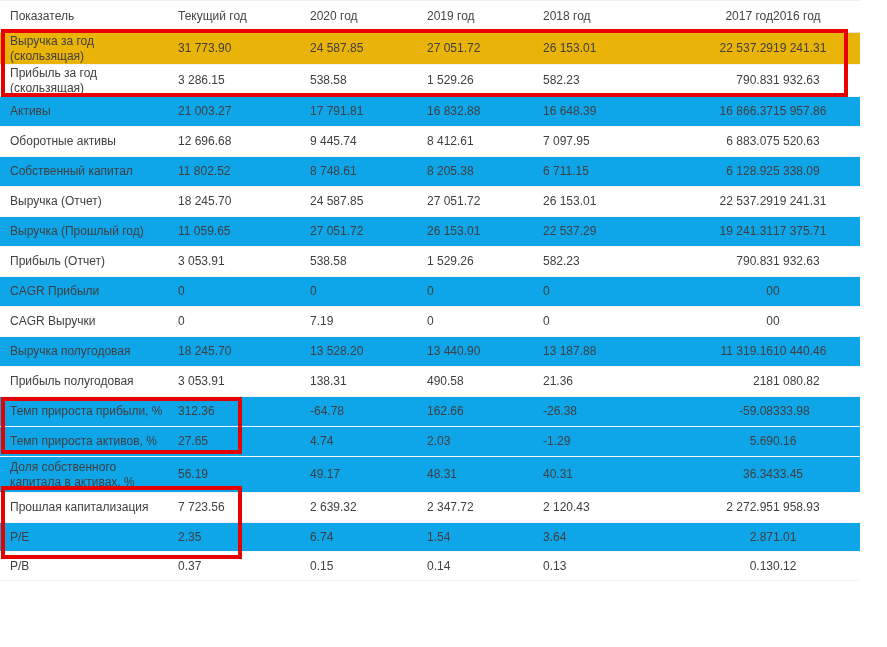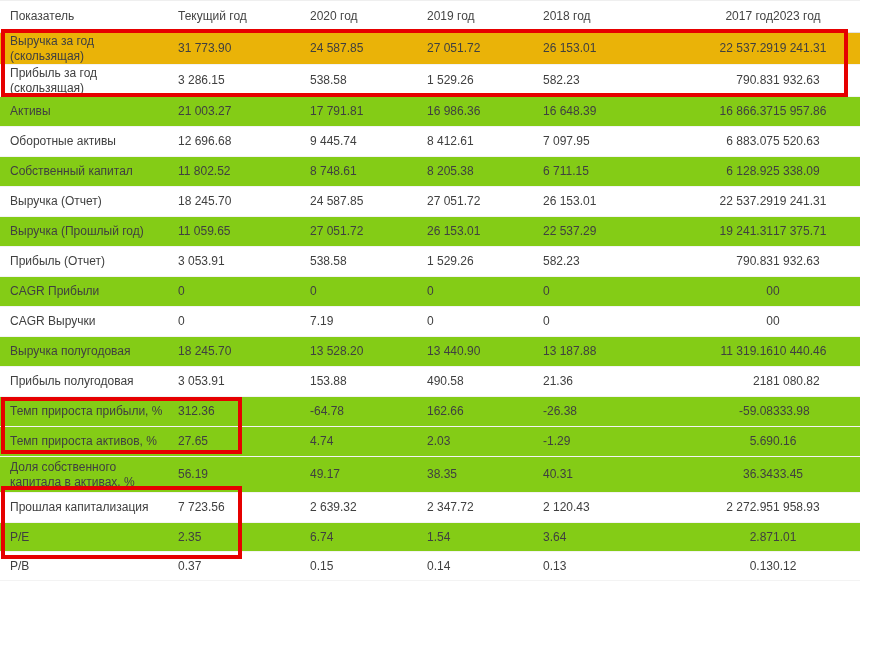--- a/index.html
+++ b/index.html
@@ -34,21 +34,21 @@
     height: 33px;
     border-top: 1px solid #efefef;
     border-bottom: 1px solid #e2e2e2;
     color: #444444;
     font-size: 12px;
   }
   .row.h32 { height: 32px; }
   .row.h36 { height: 36px; }
   .row.h29 { height: 29px; }
   .row.first  { background: #eab308; }
-  .row.stripe { background: #84cc16; }
+  .row.stripe { background: #0ea5e9; }
   .cell {
     box-sizing: border-box;
     overflow: hidden;
     line-height: 1.25;
   }
   .c0 { width: 178px; padding-left: 10px; padding-right: 8px; }
   .c1 { width: 132px; }
   .c2 { width: 117px; }
   .c3 { width: 116px; }
   .c4 { width: 115px; }
@@ -69,21 +69,21 @@
 
 <div class="page">
   <div class="table">
     <div class="row header" id="header-row">
         <div class="cell c0">Показатель</div>
         <div class="cell c1">Текущий год</div>
         <div class="cell c2">2020 год</div>
         <div class="cell c3">2019 год</div>
         <div class="cell c4">2018 год</div>
         <div class="cell c5">2017 год</div>
-        <div class="cell c6">2023 год</div>
+        <div class="cell c6">2016 год</div>
       </div>
     <div id="rows-container">
         <div class="row h32 first">
           <div class="cell c0">Выручка за год (скользящая)</div>
           <div class="cell c1">31 773.90</div>
           <div class="cell c2">24 587.85</div>
           <div class="cell c3">27 051.72</div>
           <div class="cell c4">26 153.01</div>
           <div class="cell c5">22 537.29</div>
           <div class="cell c6">19 241.31</div>
@@ -94,21 +94,21 @@
           <div class="cell c2">538.58</div>
           <div class="cell c3">1 529.26</div>
           <div class="cell c4">582.23</div>
           <div class="cell c5">790.83</div>
           <div class="cell c6">1 932.63</div>
         </div>
         <div class="row  stripe">
           <div class="cell c0">Активы</div>
           <div class="cell c1">21 003.27</div>
           <div class="cell c2">17 791.81</div>
-          <div class="cell c3">16 986.36</div>
+          <div class="cell c3">16 832.88</div>
           <div class="cell c4">16 648.39</div>
           <div class="cell c5">16 866.37</div>
           <div class="cell c6">15 957.86</div>
         </div>
         <div class="row">
           <div class="cell c0">Оборотные активы</div>
           <div class="cell c1">12 696.68</div>
           <div class="cell c2">9 445.74</div>
           <div class="cell c3">8 412.61</div>
           <div class="cell c4">7 097.95</div>
@@ -174,21 +174,21 @@
           <div class="cell c1">18 245.70</div>
           <div class="cell c2">13 528.20</div>
           <div class="cell c3">13 440.90</div>
           <div class="cell c4">13 187.88</div>
           <div class="cell c5">11 319.16</div>
           <div class="cell c6">10 440.46</div>
         </div>
         <div class="row">
           <div class="cell c0">Прибыль полугодовая</div>
           <div class="cell c1">3 053.91</div>
-          <div class="cell c2">153.88</div>
+          <div class="cell c2">138.31</div>
           <div class="cell c3">490.58</div>
           <div class="cell c4">21.36</div>
           <div class="cell c5">218</div>
           <div class="cell c6">1 080.82</div>
         </div>
         <div class="row  stripe">
           <div class="cell c0">Темп прироста прибыли, %</div>
           <div class="cell c1">312.36</div>
           <div class="cell c2">-64.78</div>
           <div class="cell c3">162.66</div>
@@ -202,21 +202,21 @@
           <div class="cell c2">4.74</div>
           <div class="cell c3">2.03</div>
           <div class="cell c4">-1.29</div>
           <div class="cell c5">5.69</div>
           <div class="cell c6">0.16</div>
         </div>
         <div class="row h36 stripe">
           <div class="cell c0">Доля собственного капитала в активах, %</div>
           <div class="cell c1">56.19</div>
           <div class="cell c2">49.17</div>
-          <div class="cell c3">38.35</div>
+          <div class="cell c3">48.31</div>
           <div class="cell c4">40.31</div>
           <div class="cell c5">36.34</div>
           <div class="cell c6">33.45</div>
         </div>
         <div class="row">
           <div class="cell c0">Прошлая капитализация</div>
           <div class="cell c1">7 723.56</div>
           <div class="cell c2">2 639.32</div>
           <div class="cell c3">2 347.72</div>
           <div class="cell c4">2 120.43</div>

